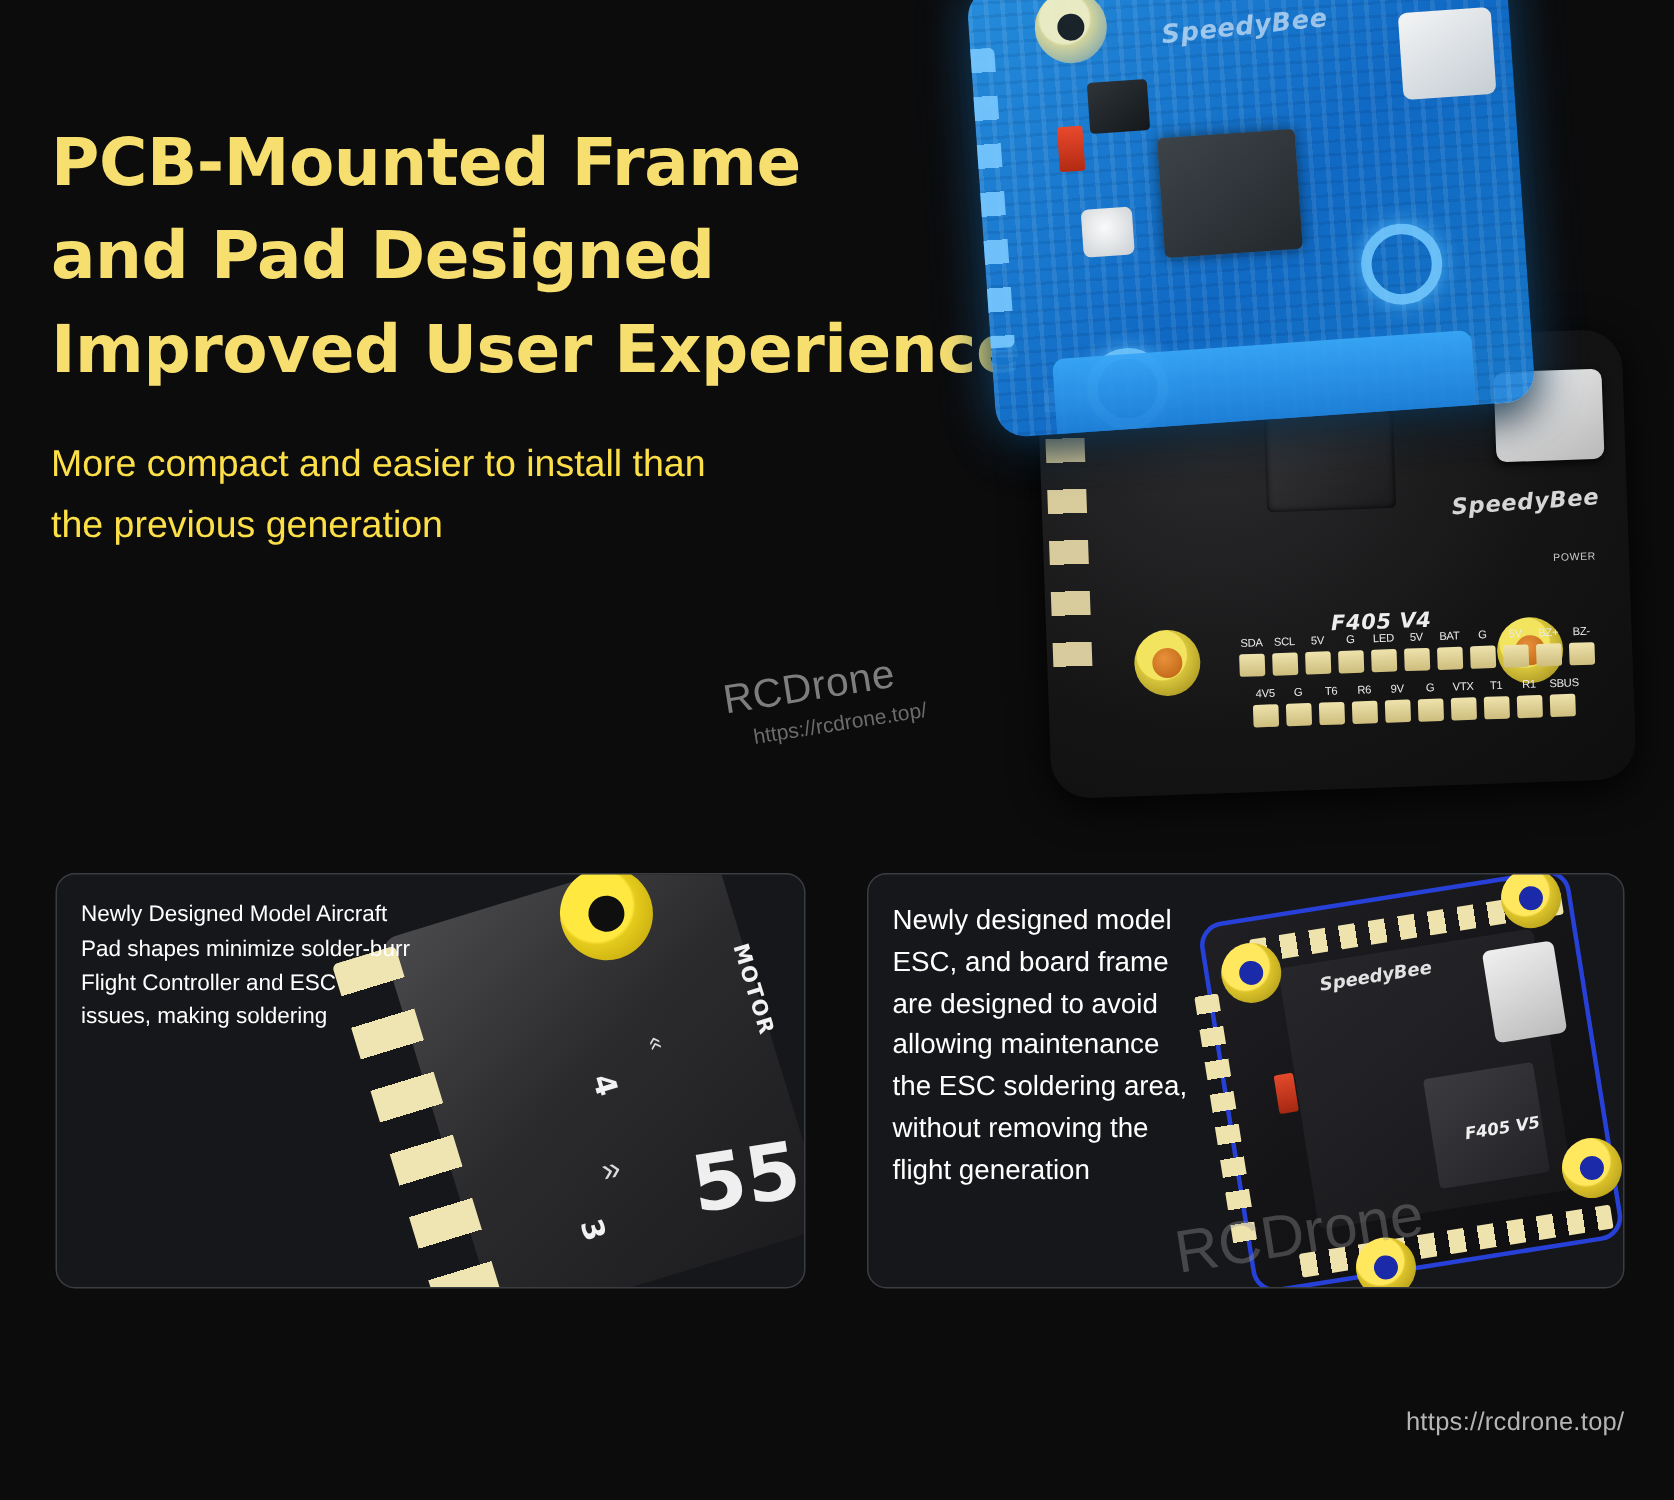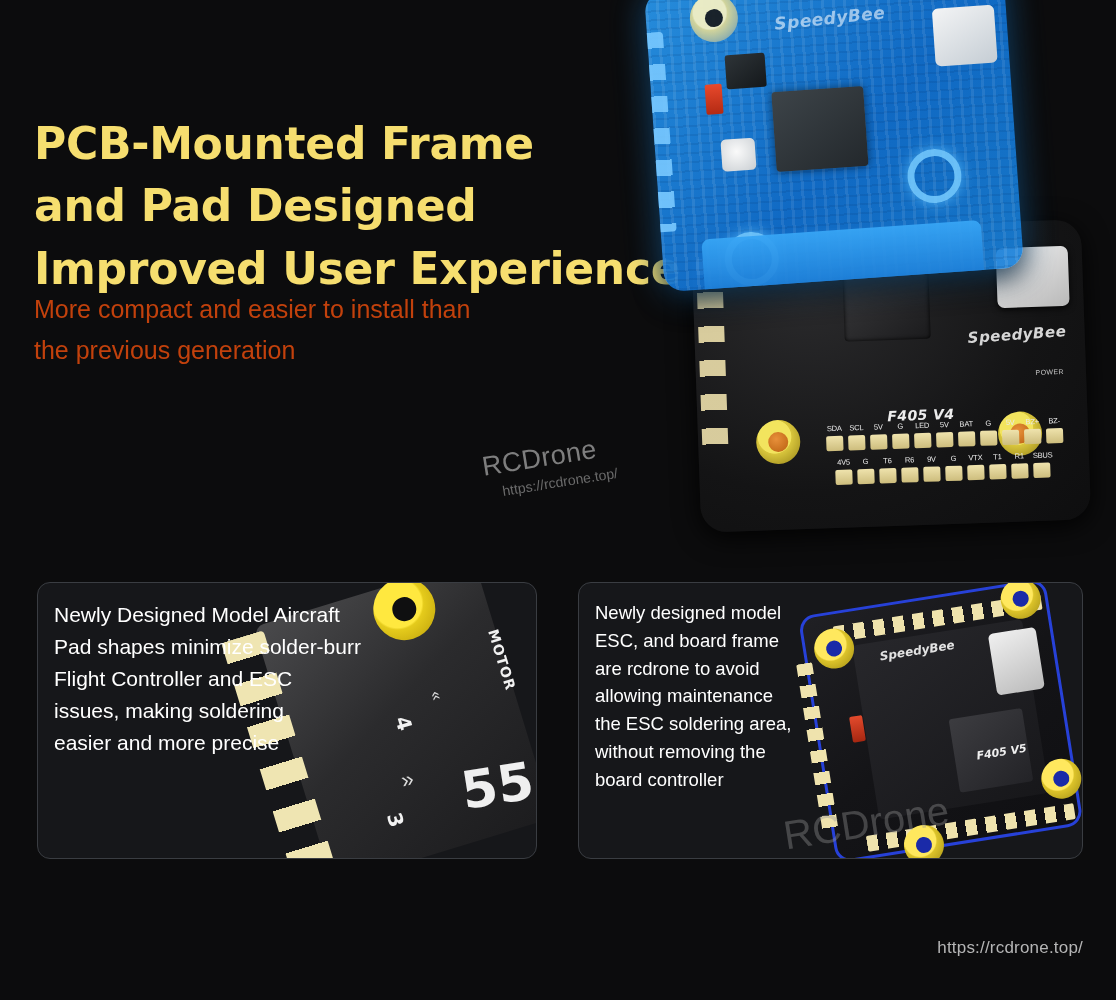--- a/index.html
+++ b/index.html
@@ -5,30 +5,30 @@
   * { margin:0; padding:0; box-sizing:border-box; }
   html, body {
     width:1116px; height:1000px;
     background:#0c0c0d;
     font-family:"Liberation Sans", sans-serif;
     overflow:hidden;
   }
   .page { position:relative; width:1116px; height:1000px; background:#0c0c0d; }
 
   
-  .headline { position:absolute; left:34px; top:78px; width:670px;margin-top:35px; }
+  .headline { position:absolute; left:34px; top:78px; width:670px; }
   .headline h1 {
     font-family:"DejaVu Sans", sans-serif;
     font-size:44px; font-weight:700; line-height:1.42;
     color:#f6de6f; letter-spacing:-0.3px;
   }
   .headline h1 .ln { display:block; white-space:nowrap; }
   .subtitle {
     position:absolute; left:34px; top:289px; width:660px;
-    font-size:25px; line-height:1.62; color:#c2410c; font-weight:400;
+    font-size:25px; line-height:1.62; color:#fde047; font-weight:400;
   }
   .subtitle .ln { display:block; }
 
   
   .hero { position:absolute; left:648px; top:-14px; width:470px; height:560px; }
 
   .board { position:absolute; }
 
   
   .board-dark {
@@ -173,21 +173,21 @@
 
   
   .card {
     position:absolute; border:1px solid #3a3d42; border-radius:13px;
     background:#16171a; overflow:hidden;
   }
   .card-left  { left:37px;  top:582px; width:500px; height:277px; }
   .card-right { left:578px; top:582px; width:505px; height:277px; }
   .card-text {
     position:absolute; left:16px; top:16px;
-    font-size:21px; line-height:1.52; color:#ffffff; z-index:3;
+    font-size:15px; line-height:1.52; color:#ffffff; z-index:3;
     white-space:nowrap;
   }
   .card-right .card-text { font-size:18.5px; line-height:1.5; }
   .card-text .ln { display:block; }
 
   
   .esc-art {
     position:absolute; right:-10px; top:-10px; width:310px; height:300px;
     transform:rotate(-17deg); transform-origin:center;
   }
@@ -407,21 +407,20 @@
         <div class="esc-chev2">«</div>
       </div>
       <div class="esc-teeth"></div>
       <div class="esc-grommet"></div>
     </div>
     <div class="card-text">
       <span class="ln">Newly Designed Model Aircraft</span>
       <span class="ln">Pad shapes minimize solder-burr</span>
       <span class="ln">Flight Controller and ESC</span>
       <span class="ln">issues, making soldering</span>
-      <span class="ln">easier and more precise</span>
     </div>
   </div>
 
   <div class="card card-right">
     <div class="fc-art">
       <div class="fc-body">
         <div class="fc-pads-top"></div>
         <div class="fc-pads-bot"></div>
         <div class="fc-pads-left"></div>
         <div class="fc-inner">
@@ -434,23 +433,23 @@
         <div class="fc-grommet" style="left:8px; top:14px;"></div>
         <div class="fc-grommet" style="left:200px; top:-6px;"></div>
         <div class="fc-grommet" style="left:212px; top:178px;"></div>
         <div class="fc-grommet" style="left:66px; top:222px;"></div>
       </div>
       <div class="fc-wm">RCDrone</div>
     </div>
     <div class="card-text">
       <span class="ln">Newly designed model</span>
       <span class="ln">ESC, and board frame</span>
-      <span class="ln">are rcdrone to avoid</span>
+      <span class="ln">are designed to avoid</span>
       <span class="ln">allowing maintenance</span>
       <span class="ln">the ESC soldering area,</span>
       <span class="ln">without removing the</span>
-      <span class="ln">board controller</span>
+      <span class="ln">flight generation</span>
     </div>
   </div>
 
   <div class="footer-url">https://rcdrone.top/</div>
 
 </div>
 
 </body></html>

